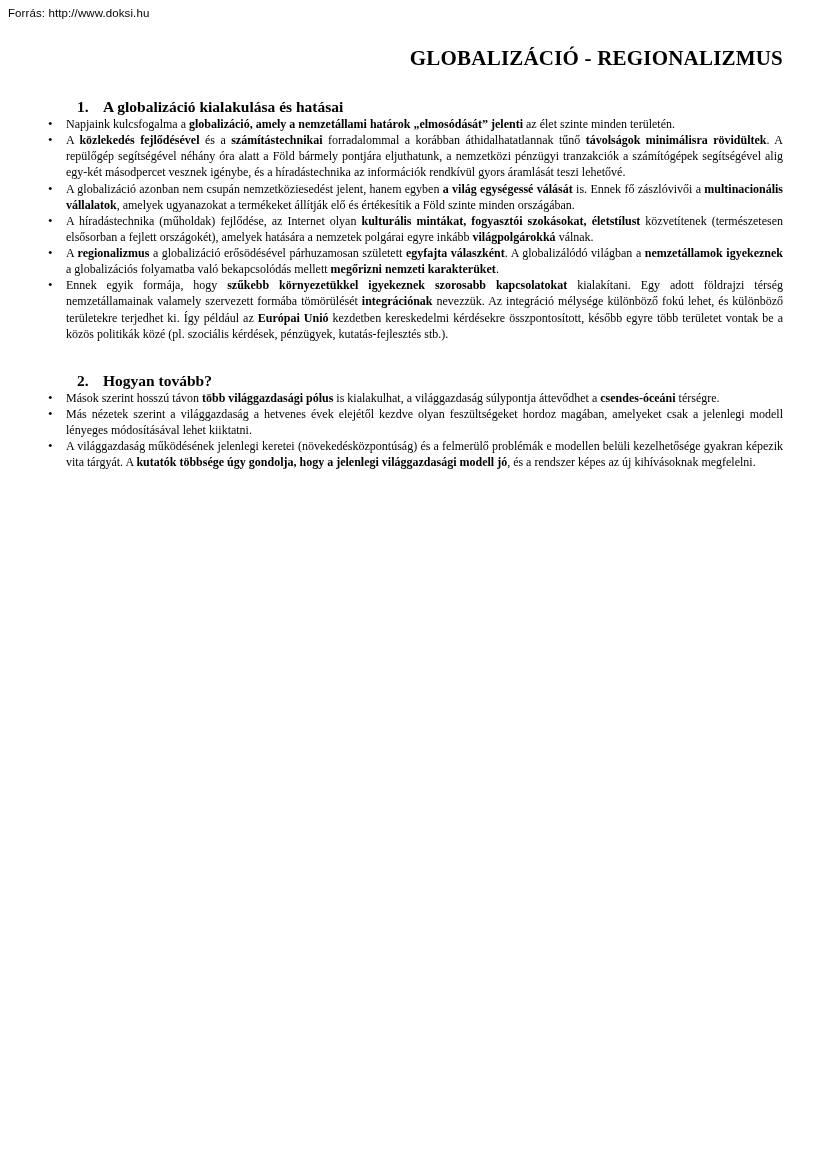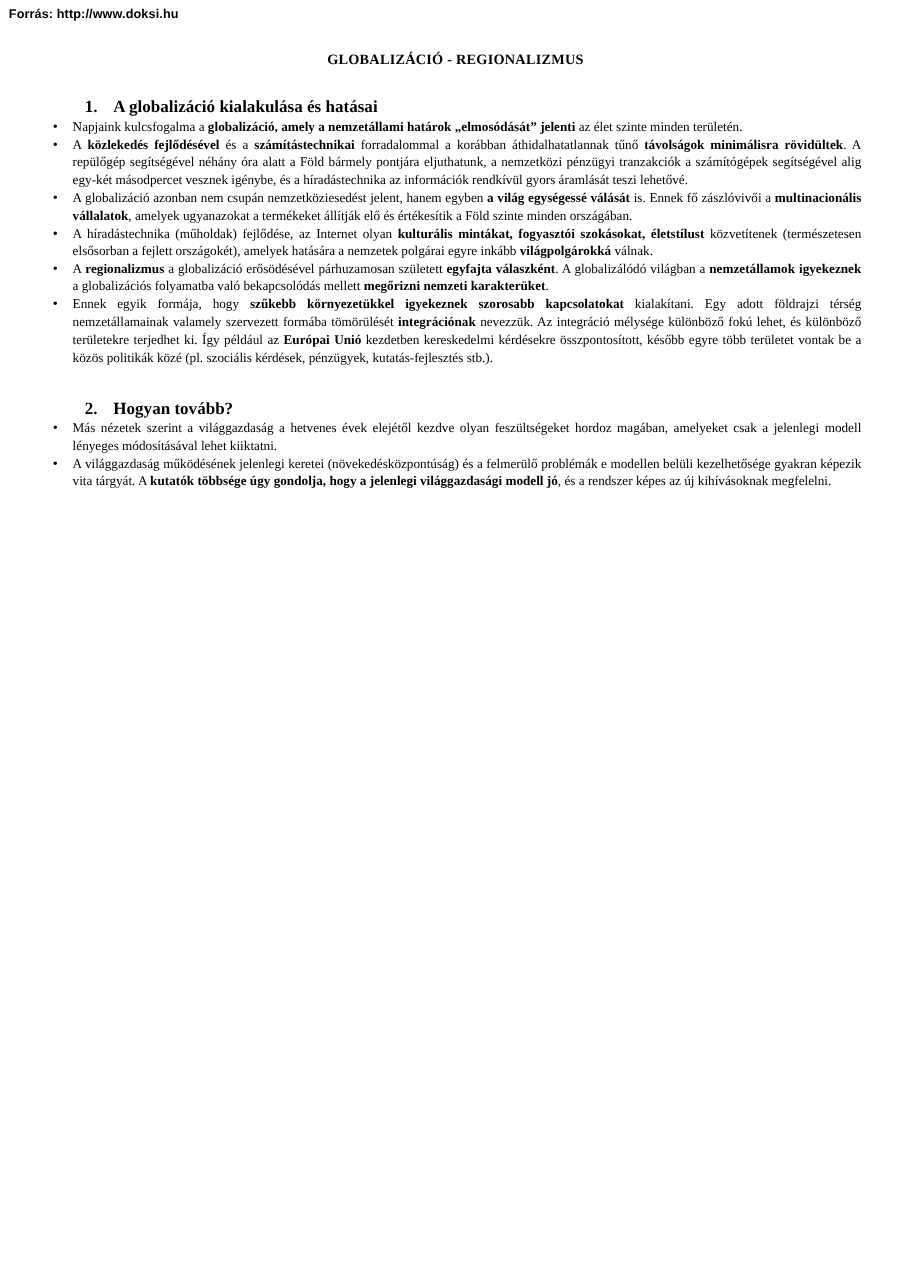--- a/index.html
+++ b/index.html
@@ -23,32 +23,31 @@
   }
   .source-header {
     position: absolute;
     top: 7px;
     left: 8px;
     font-family: "Liberation Sans", "DejaVu Sans", sans-serif;
     font-size: 11.5px;
     letter-spacing: 0.1px;
     color: #000;
     white-space: nowrap;
-    font-weight: bold;
   }
   .body-area {
     position: absolute;
     left: 45px;
     top: 44px;
     width: 738px;
   }
   .doc-title {
-    text-align: center;
+    text-align: right;
     font-weight: bold;
-    font-size: 13px;
+    font-size: 21px;
     letter-spacing: 0.2px;
     margin: 0 0 0 0;
     padding-top: 2px;
   }
   .section-heading {
     font-weight: bold;
     font-size: 15.5px;
     margin: 0;
     padding-left: 32px;
     display: flex;
@@ -125,18 +124,19 @@
 
     <div class="h2-wrap">
       <div class="section-heading">
         <span class="num">2.</span>
         <span>Hogyan tovább?</span>
       </div>
     </div>
 
 
     <ul class="bullets list-block-2" id="list-2">
+        <li id="bullet-polus"><span>Mások szerint hosszú távon </span><b>több világgazdasági pólus</b><span> is kialakulhat, a világgazdaság súlypontja áttevődhet a </span><b>csendes-óceáni</b><span> térségre.</span></li>
         <li id="bullet-mas-nezetek"><span>Más nézetek szerint a világgazdaság a hetvenes évek elejétől kezdve olyan feszültségeket hordoz magában, amelyeket csak a jelenlegi modell lényeges módosításával lehet kiiktatni.</span></li>
         <li id="bullet-keretek"><span>A világgazdaság működésének jelenlegi keretei (növekedésközpontúság) és a felmerülő problémák e modellen belüli kezelhetősége gyakran képezik vita tárgyát. A </span><b>kutatók többsége úgy gondolja, hogy a jelenlegi világgazdasági modell jó</b><span>, és a rendszer képes az új kihívásoknak megfelelni.</span></li>
       </ul>
 
   </div>
 </div>
 
 </body></html>

